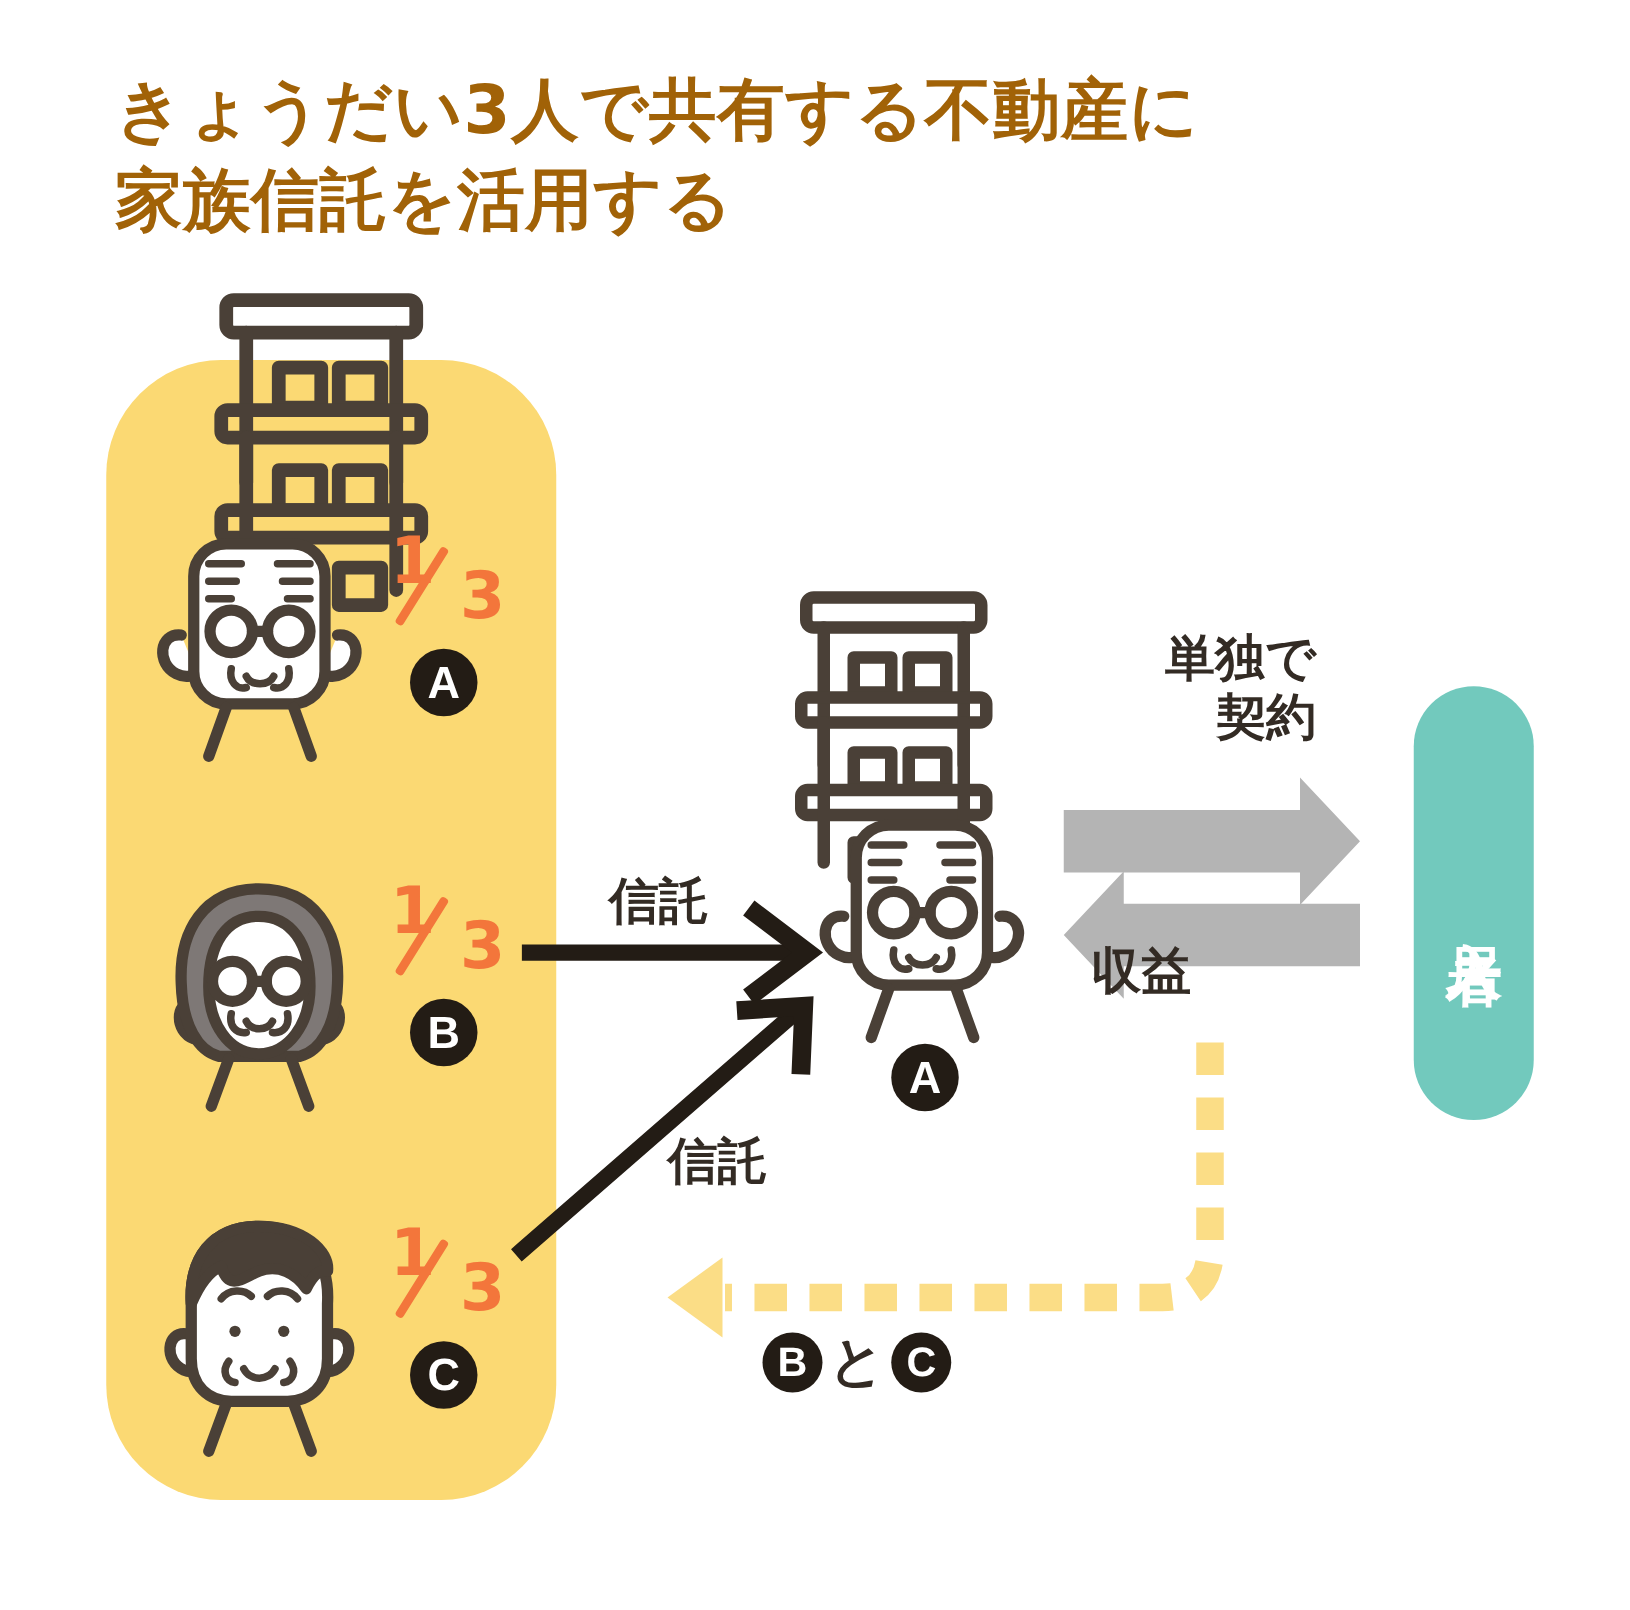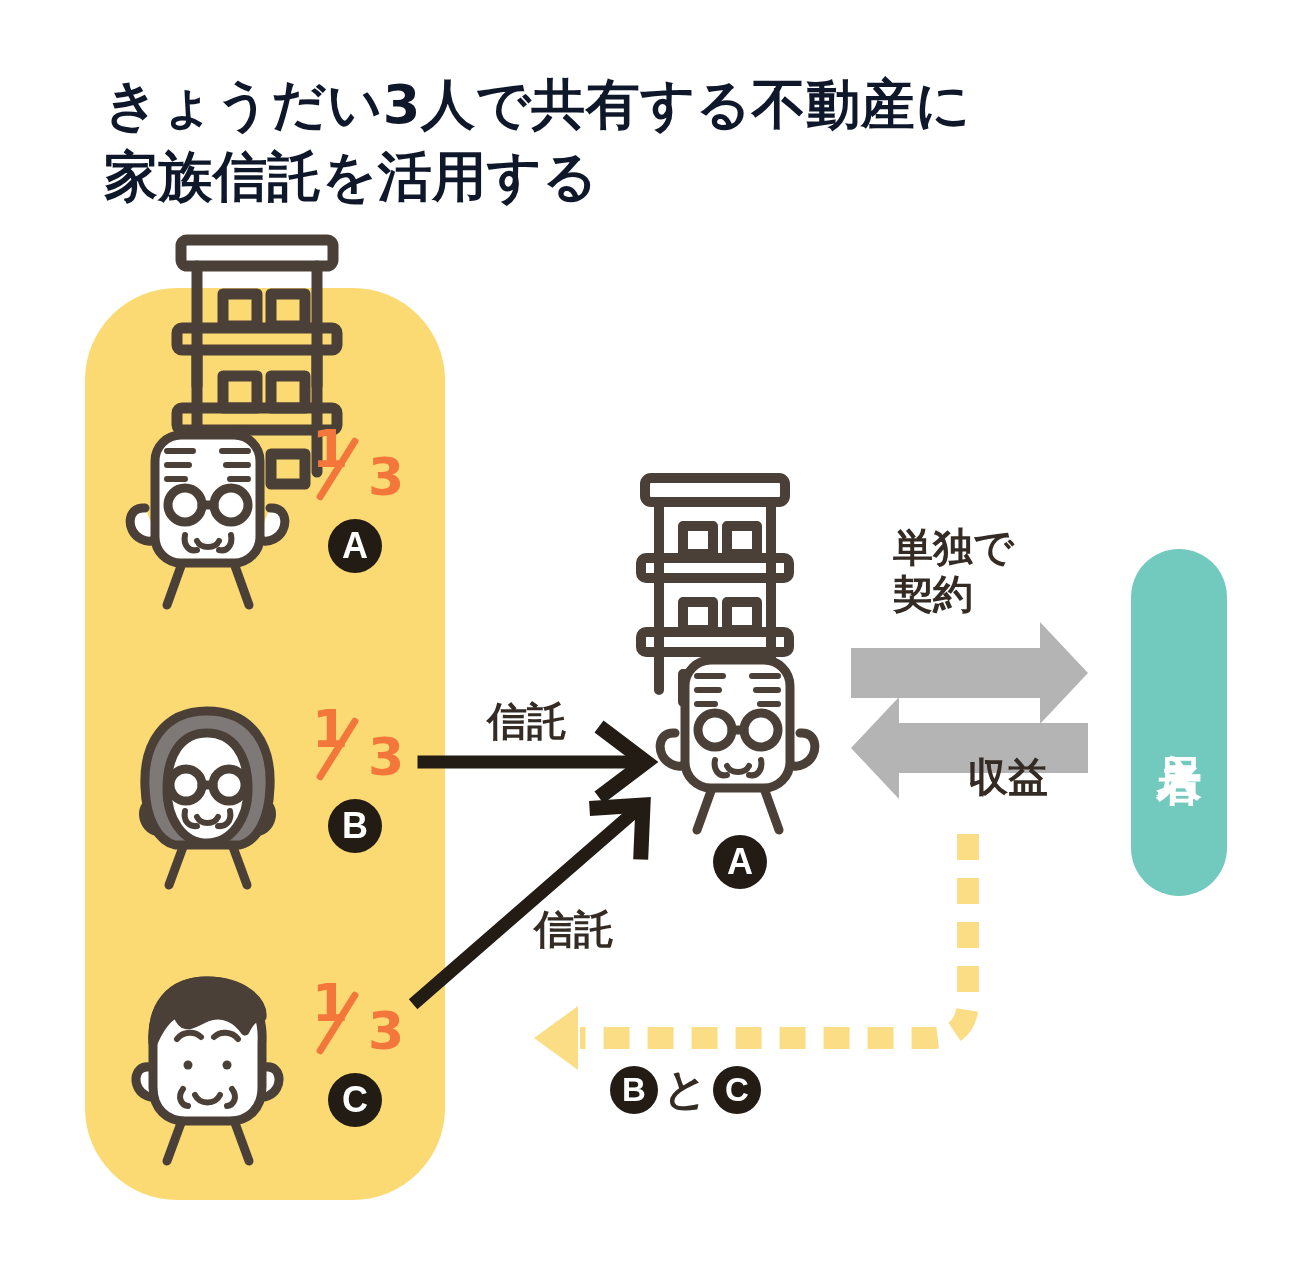--- a/index.html
+++ b/index.html
@@ -15,31 +15,30 @@
     position: relative;
     width: 1304px;
     height: 1288px;
     background: #ffffff;
     overflow: hidden;
   }
 
   
   .title {
     position: absolute;
-    left: 104px;
+    left: 92px;
     top: 52px;
     width: 1000px;
-    color: #0f172a;
+    color: #a16207;
     font-size: 54px;
     font-weight: 700;
     line-height: 1.33;
     letter-spacing: 0.5px;
     white-space: pre-line;
     font-family: "DejaVu Sans", "Liberation Sans", sans-serif;
-    margin-top: 17px;
   }
 
   
   .owners-panel {
     position: absolute;
     left: 85px;
     top: 288px;
     width: 360px;
     height: 912px;
     background: #FBD973;
@@ -142,22 +141,22 @@
     position: absolute;
     color: #332B24;
     font-size: 40px;
     font-weight: 700;
     line-height: 1.18;
     white-space: pre-line;
     font-family: "DejaVu Sans", "Liberation Sans", sans-serif;
   }
   .label-trust-1 { left: 487px; top: 698px; }
   .label-trust-2 { left: 534px; top: 906px; }
-  .label-contract { left: 893px; top: 524px; text-align: left; width: 160px; }
-  .label-revenue  { left: 968px; top: 754px; }
+  .label-contract { left: 893px; top: 504px; text-align: right; width: 160px; }
+  .label-revenue  { left: 873px; top: 754px; }
 
   
   .tenant-pill {
     position: absolute;
     left: 1131px;
     top: 549px;
     width: 96px;
     height: 347px;
     border-radius: 48px;
     background: #72C9BD;

